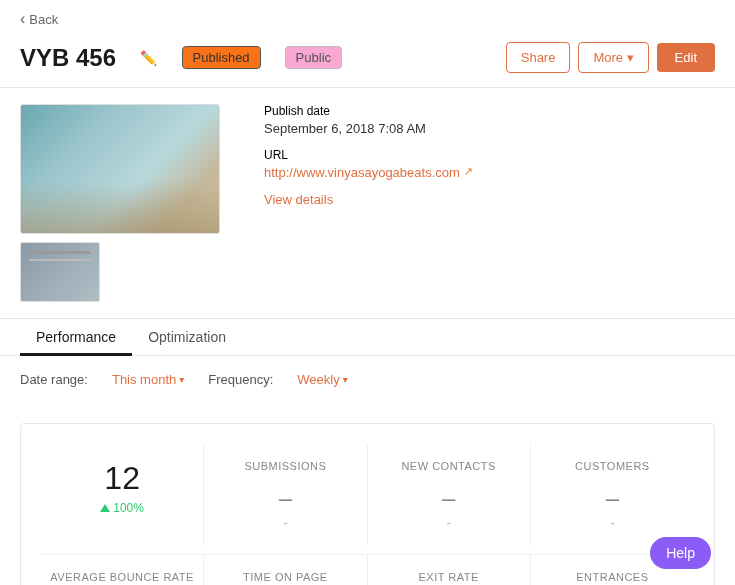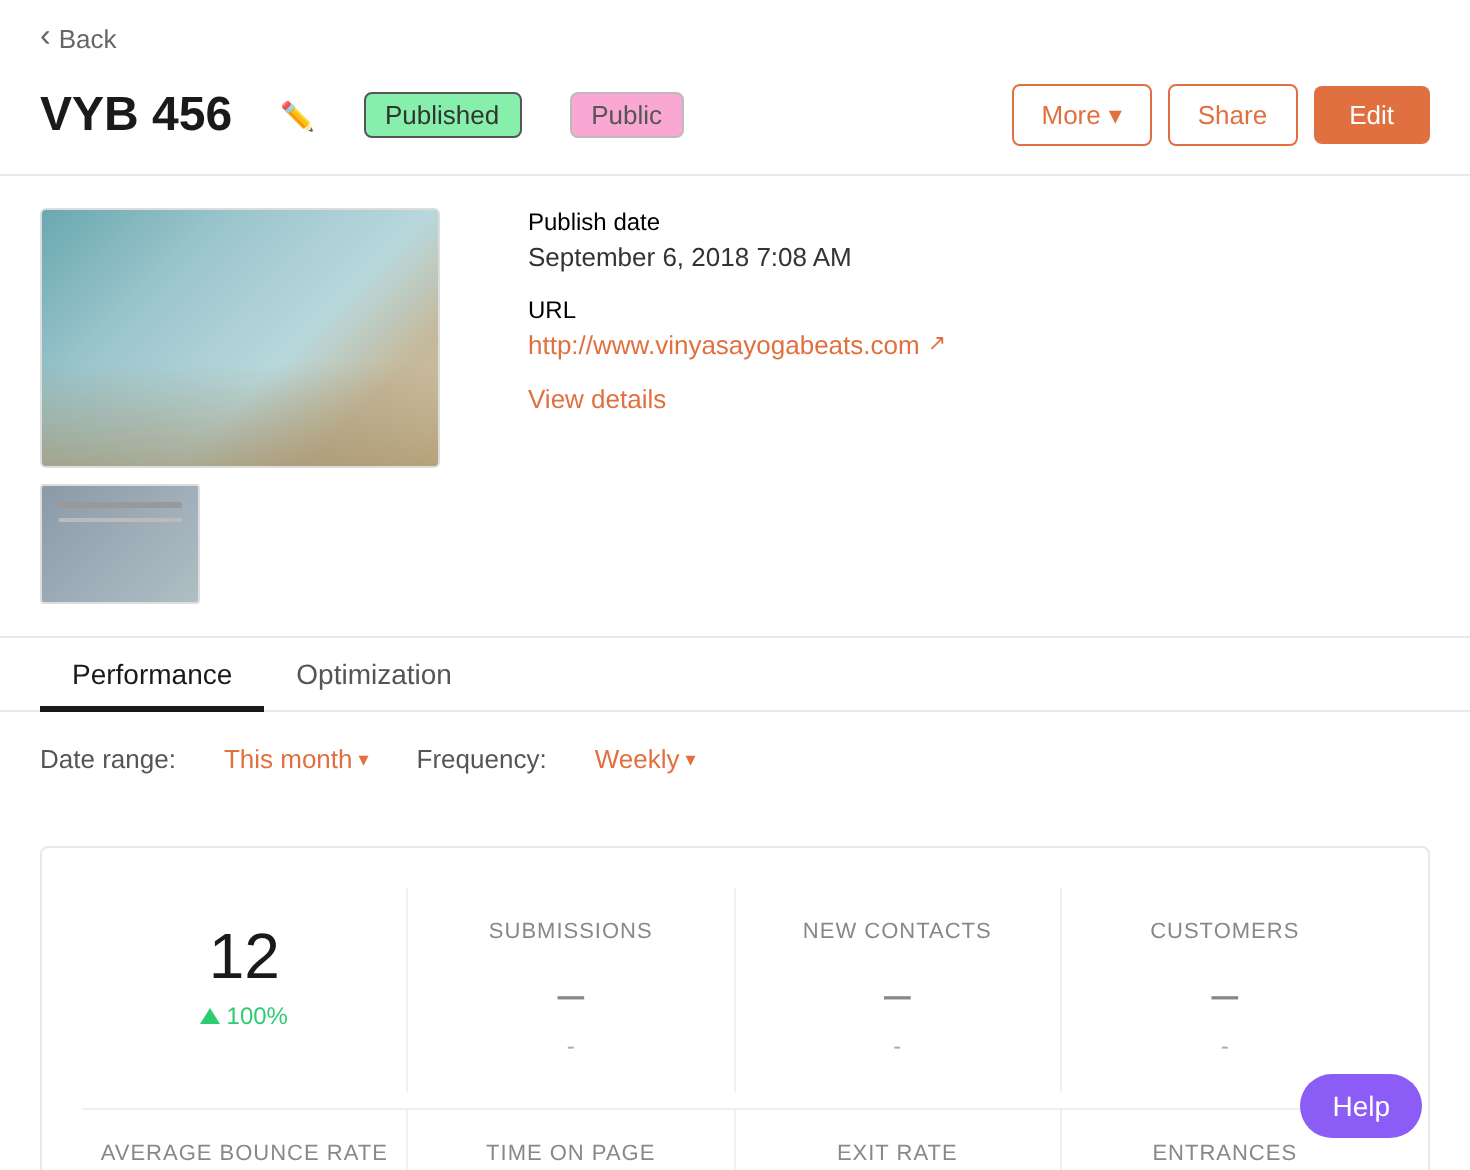--- a/index.html
+++ b/index.html
@@ -47,21 +47,21 @@
       cursor: pointer;
       font-size: 14px;
     }
     .badge-published {
       border: 1.5px solid #555;
       border-radius: 4px;
       padding: 3px 10px;
       font-size: 13px;
       font-weight: 500;
       color: #333;
-      background: #86efac;
+      background: #f97316;
     }
     .badge-public {
       border: 1.5px solid #bbb;
       border-radius: 4px;
       padding: 3px 10px;
       font-size: 13px;
       color: #555;
       background: #f9a8d4;
     }
     .header-actions {
@@ -329,25 +329,25 @@
 
 <div class="header-section">
   <div class="header-left">
     <span class="page-title">VYB 456</span>
     <span class="edit-icon">✏️</span>
     <span class="badge-published">Published</span>
     <span class="badge-public">Public</span>
   </div>
   <div class="header-actions">
     <button class="btn-outline">
+      <span>Share</span>
+    </button>
+    <button class="btn-outline">
       <span>More</span>
       <span>▾</span>
-    </button>
-    <button class="btn-outline">
-      <span>Share</span>
     </button>
     <button class="btn-solid">Edit</button>
   </div>
 </div>
 
 <div class="content-area">
   <div class="preview-section">
     <div class="preview-main">
       <div class="preview-main-img"></div>
     </div>

